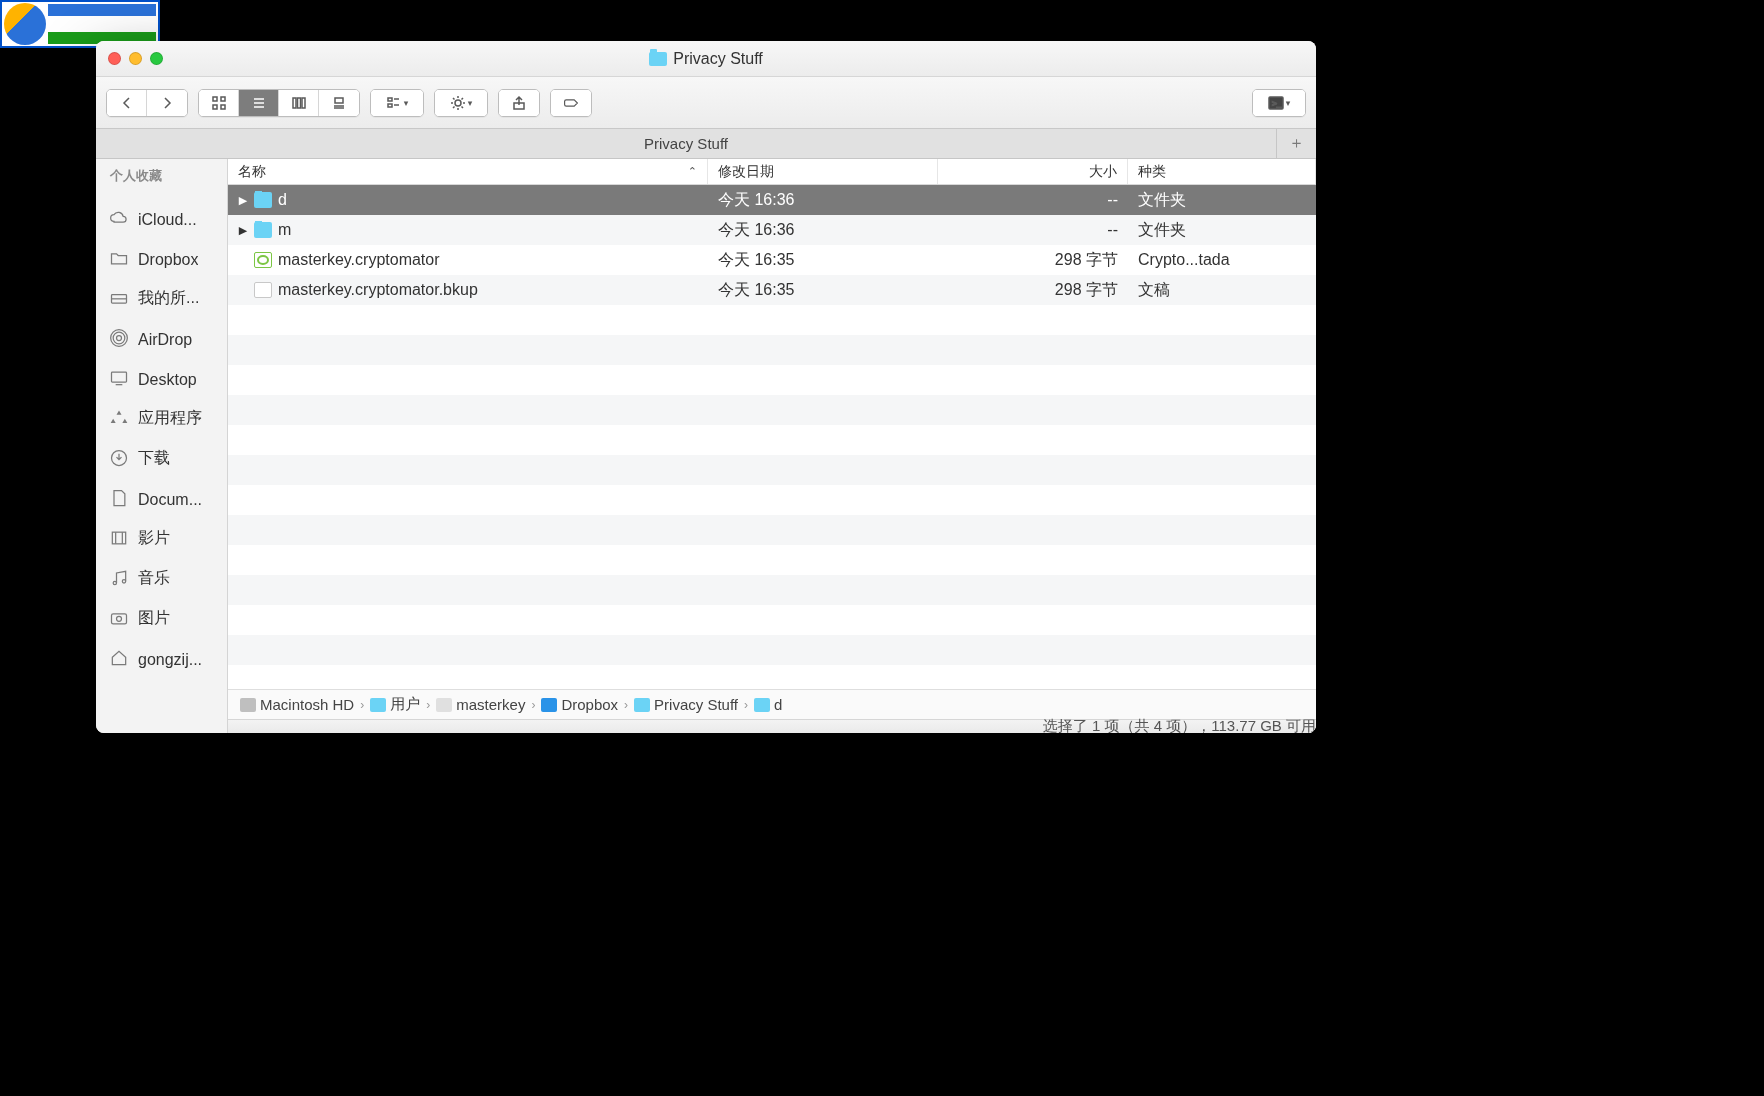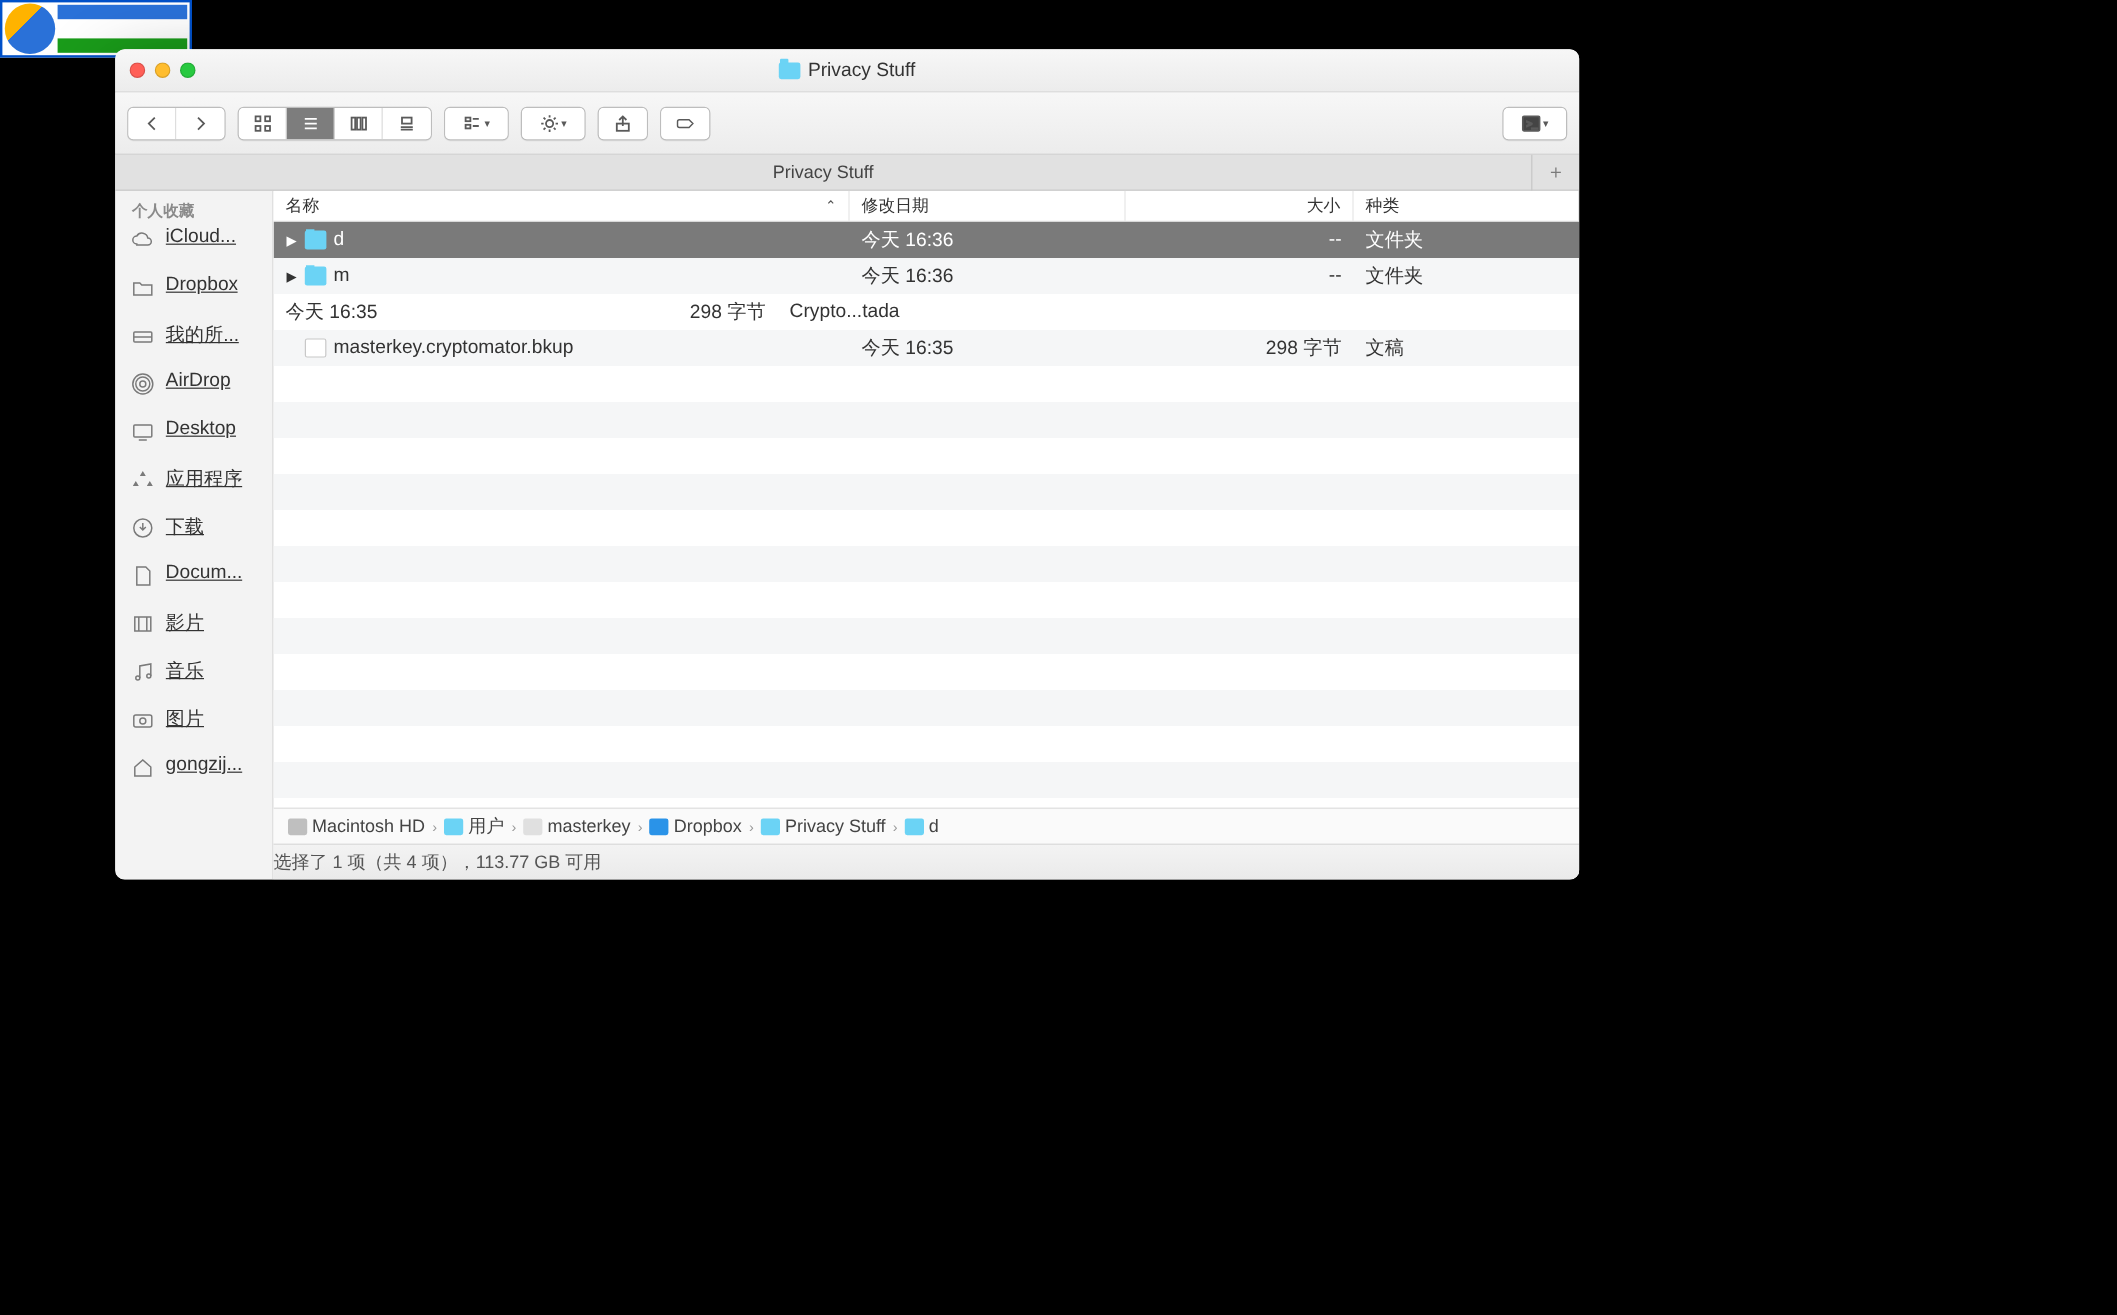--- a/index.html
+++ b/index.html
@@ -38,21 +38,21 @@
 .search-field { width:370px; height:26px; background:#fff; border:1px solid #c8c8c8; border-radius:5px; display:flex; align-items:center; justify-content:center; gap:4px; color:#9a9a9a; font-size:15px; box-shadow: inset 0 1px 2px rgba(0,0,0,.08);}
 .search-field svg{width:14px;height:14px;stroke:#9a9a9a;fill:none;stroke-width:2}
 
 .tabbar { height:30px; background:#e1e1e1; display:flex; align-items:center; border-bottom:1px solid #c6c6c6;}
 .tab { flex:1; text-align:center; font-size:15px; color:#444; line-height:30px;}
 .tab-plus { width:40px; height:30px; display:flex; align-items:center; justify-content:center; border-left:1px solid #c6c6c6; color:#7a7a7a; cursor:pointer;}
 
 .body { flex:1; display:flex; overflow:hidden;}
 .sidebar { width:132px; background:#f3f3f3; border-right:1px solid #d4d4d4; overflow:hidden;}
 .sidebar-heading { font-size:13px; color:#8a8a8a; padding:8px 14px 4px; font-weight:600;}
-.sidebar-item { height:40px; display:flex; align-items:flex-start; gap:8px; padding:0 12px; font-size:16px; color:#333; cursor:pointer;text-decoration:underline;}
+.sidebar-item { height:40px; display:flex; align-items:flex-end; gap:8px; padding:0 12px; font-size:16px; color:#333; cursor:pointer;}
 .sidebar-item .si-icon{width:22px;height:22px;display:flex;align-items:center;justify-content:center;color:#7a7a7a;flex-shrink:0}
 .sidebar-item .si-icon svg{width:20px;height:20px;fill:none;stroke:currentColor;stroke-width:1.5}
 .sidebar-item span.label{white-space:nowrap;overflow:hidden;text-overflow:ellipsis}
 
 .listview { flex:1; display:flex; flex-direction:column; background:#fff;}
 .list-header { display:flex; height:26px; background:#fff; border-bottom:1px solid #d8d8d8; font-size:14px; color:#333;}
 .list-header .col { display:flex; align-items:center; padding:0 10px; border-right:1px solid #e6e6e6;}
 .col-name{flex:0 0 480px}
 .col-date{flex:0 0 230px}
 .col-size{flex:0 0 190px;justify-content:flex-end}
@@ -78,21 +78,21 @@
 
 .pathbar { height:30px; background:#fafafa; border-top:1px solid #dedede; display:flex; align-items:center; padding:0 12px; font-size:15px; color:#444; gap:6px;}
 .pathbar .crumb{display:flex;align-items:center;gap:4px;cursor:pointer}
 .pathbar .sep{color:#999;font-size:12px}
 .crumb-icon{width:16px;height:14px;display:inline-block;border-radius:2px}
 .crumb-icon.hdd{background:#bfbfbf}
 .crumb-icon.folder-s{background:#6bd3f5}
 .crumb-icon.home{background:#e0e0e0}
 .crumb-icon.dropbox{background:#2a93e8}
 
-.statusbar { height:30px; background:linear-gradient(#f3f3f3,#eaeaea); border-top:1px solid #d6d6d6; text-align:center; font-size:15px; color:#555; display:flex; align-items:center; justify-content:flex-start;}
+.statusbar { height:14px; background:linear-gradient(#f3f3f3,#eaeaea); border-top:1px solid #d6d6d6; text-align:center; font-size:15px; color:#555; display:flex; align-items:center; justify-content:flex-end;}
 </style>
 </head>
 <body>
 
 <div class="logo-bar">
   <div class="mark"></div>
   <div class="stripes">
       <div class="stripe-a"></div>
       <div class="stripe-b"></div>
       <div class="stripe-c"></div>
@@ -351,20 +351,25 @@
             <div class="cell cell-name">
               <span class="disclosure">▶</span>
               <span class="file-icon folder"></span>
               <span>m</span>
             </div>
             <div class="cell cell-date">今天 16:36</div>
             <div class="cell cell-size">--</div>
             <div class="cell cell-kind">文件夹</div>
           </div>
           <div class="row">
+            <div class="cell cell-name">
+              <span class="disclosure"></span>
+              <span class="file-icon crypt"></span>
+              <span>masterkey.cryptomator</span>
+            </div>
             <div class="cell cell-date">今天 16:35</div>
             <div class="cell cell-size">298 字节</div>
             <div class="cell cell-kind">Crypto...tada</div>
           </div>
           <div class="row">
             <div class="cell cell-name">
               <span class="disclosure"></span>
               <span class="file-icon doc"></span>
               <span>masterkey.cryptomator.bkup</span>
             </div>

